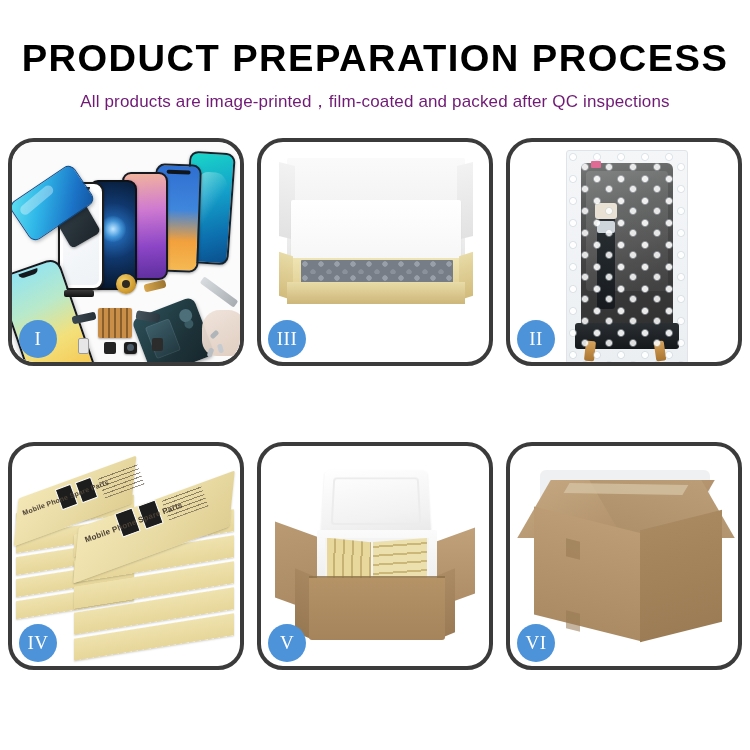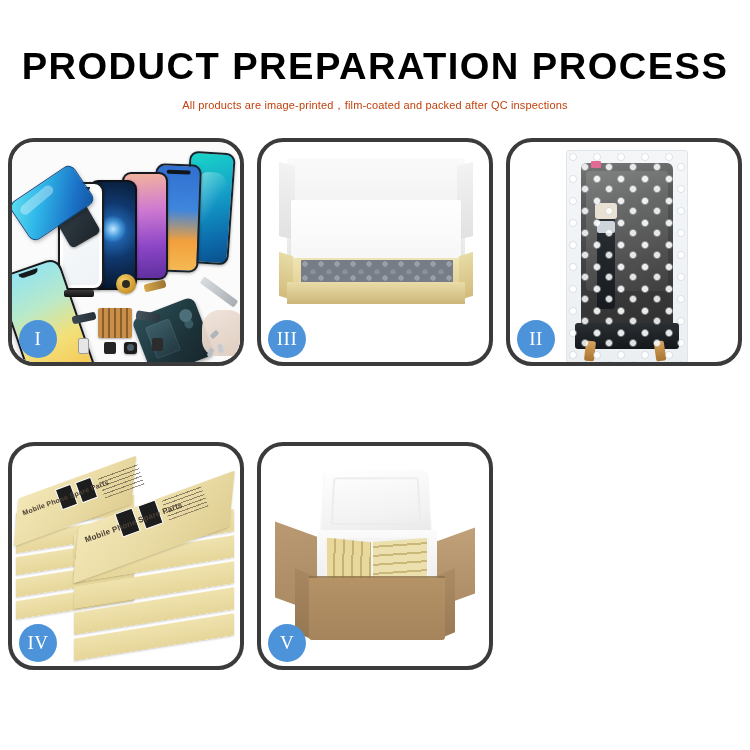--- a/index.html
+++ b/index.html
@@ -17,43 +17,43 @@
   .page {
     position: relative;
     width: 750px;
     height: 750px;
     background: #ffffff;
   }
 
   
   .header {
     position: absolute;
-    top: 12px; left: 0;
+    top: 4px; left: 0;
     width: 750px;
     text-align: center;
   }
   .title {
     margin: 0;
     padding-top: 36px;
     font-family: "Liberation Sans", sans-serif;
     font-size: 37px;
     font-weight: 700;
     letter-spacing: 1.4px;
     color: #000000;
     line-height: 1.05;
     transform: scaleX(1.03);
   }
   .subtitle {
     margin: 0;
     padding-top: 11px;
     font-family: "Liberation Sans", sans-serif;
-    font-size: 11px;
+    font-size: 17px;
     font-weight: 400;
     letter-spacing: 0.15px;
-    color: #c2410c;
+    color: #701a75;
   }
 
   
   .grid {
     position: absolute;
     top: 138px;
     left: 8px;
     width: 734px;
     display: grid;
     grid-template-columns: repeat(3, 236px);
@@ -606,15 +606,28 @@
           <div class="p5-yellow-r"></div>
         </div>
         <div class="p5-box-left"></div>
         <div class="p5-box-right"></div>
         <div class="p5-rim"></div>
         <div class="p5-box-front"></div>
       </div>
       <div class="badge">V</div>
     </div>
 
+    <div class="panel">
+      <div class="scene">
+        <div class="p6-shadow"></div>
+        <div class="p6-top"></div>
+        <div class="p6-top2"></div>
+        <div class="p6-seam"></div>
+        <div class="p6-left"></div>
+        <div class="p6-right"></div>
+        <div class="p6-tape1"></div>
+        <div class="p6-tape2"></div>
+      </div>
+      <div class="badge">VI</div>
+    </div>
 
   </div>
 </div>
 
 </body></html>

